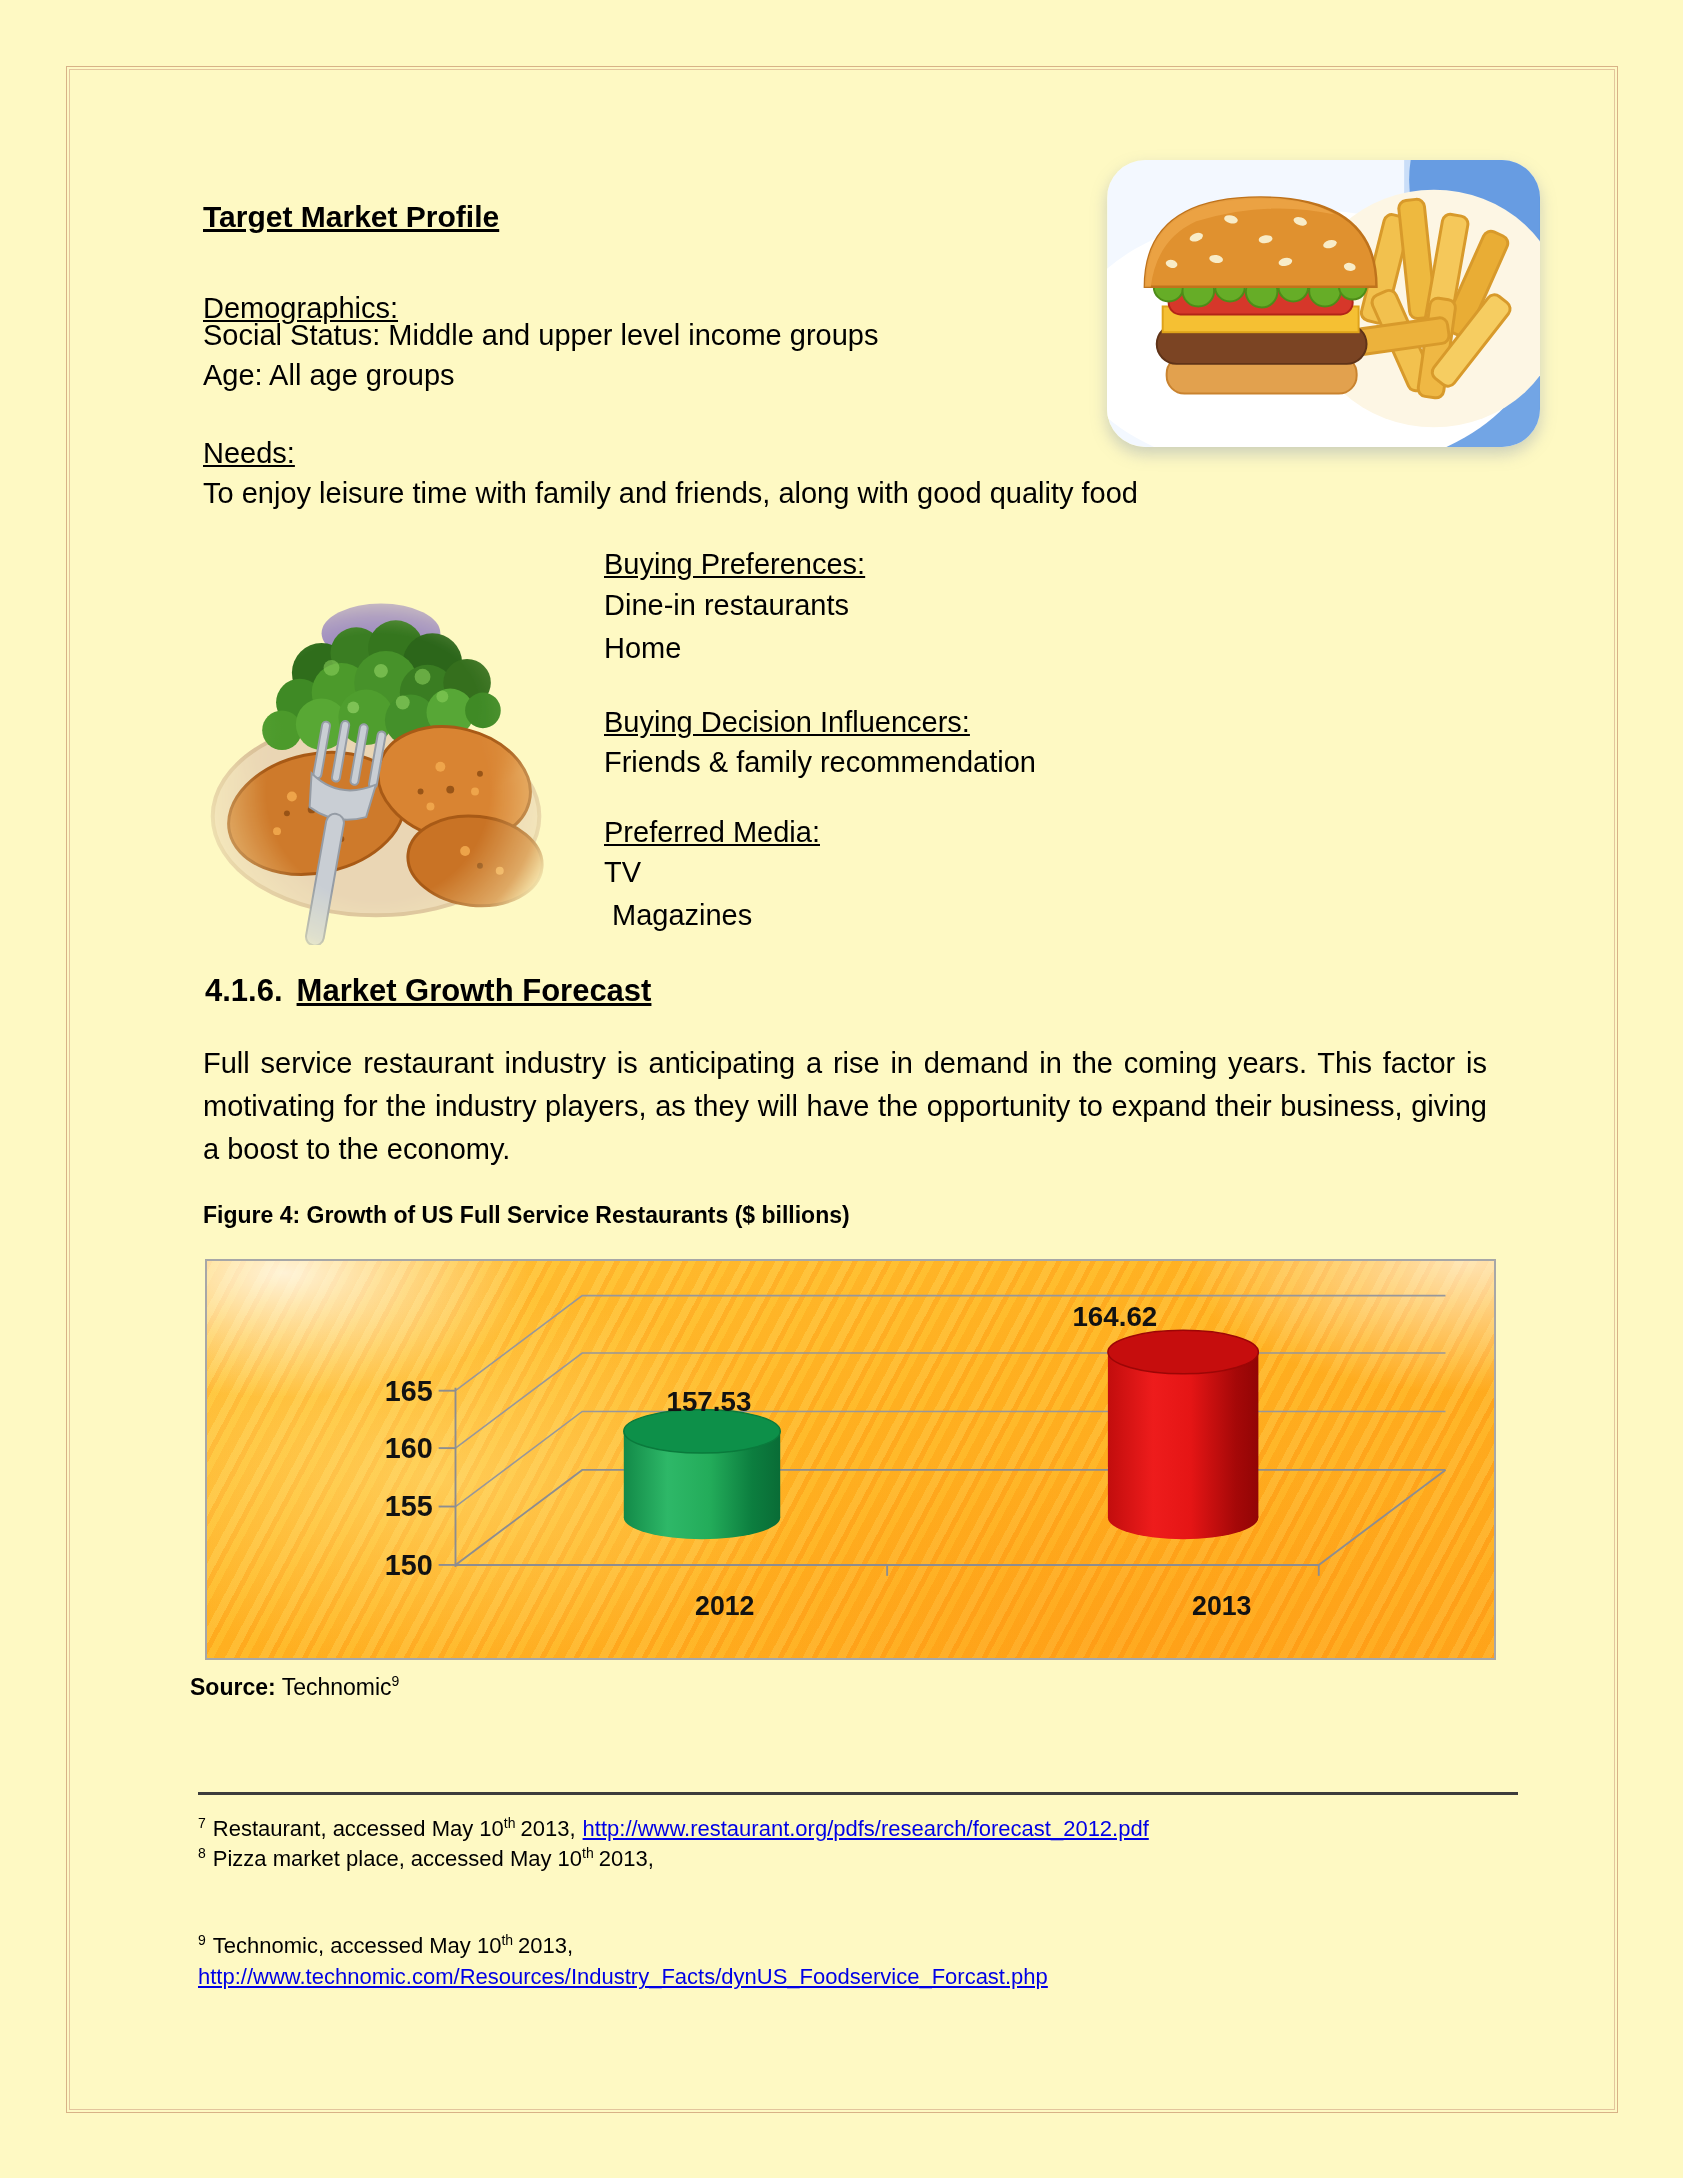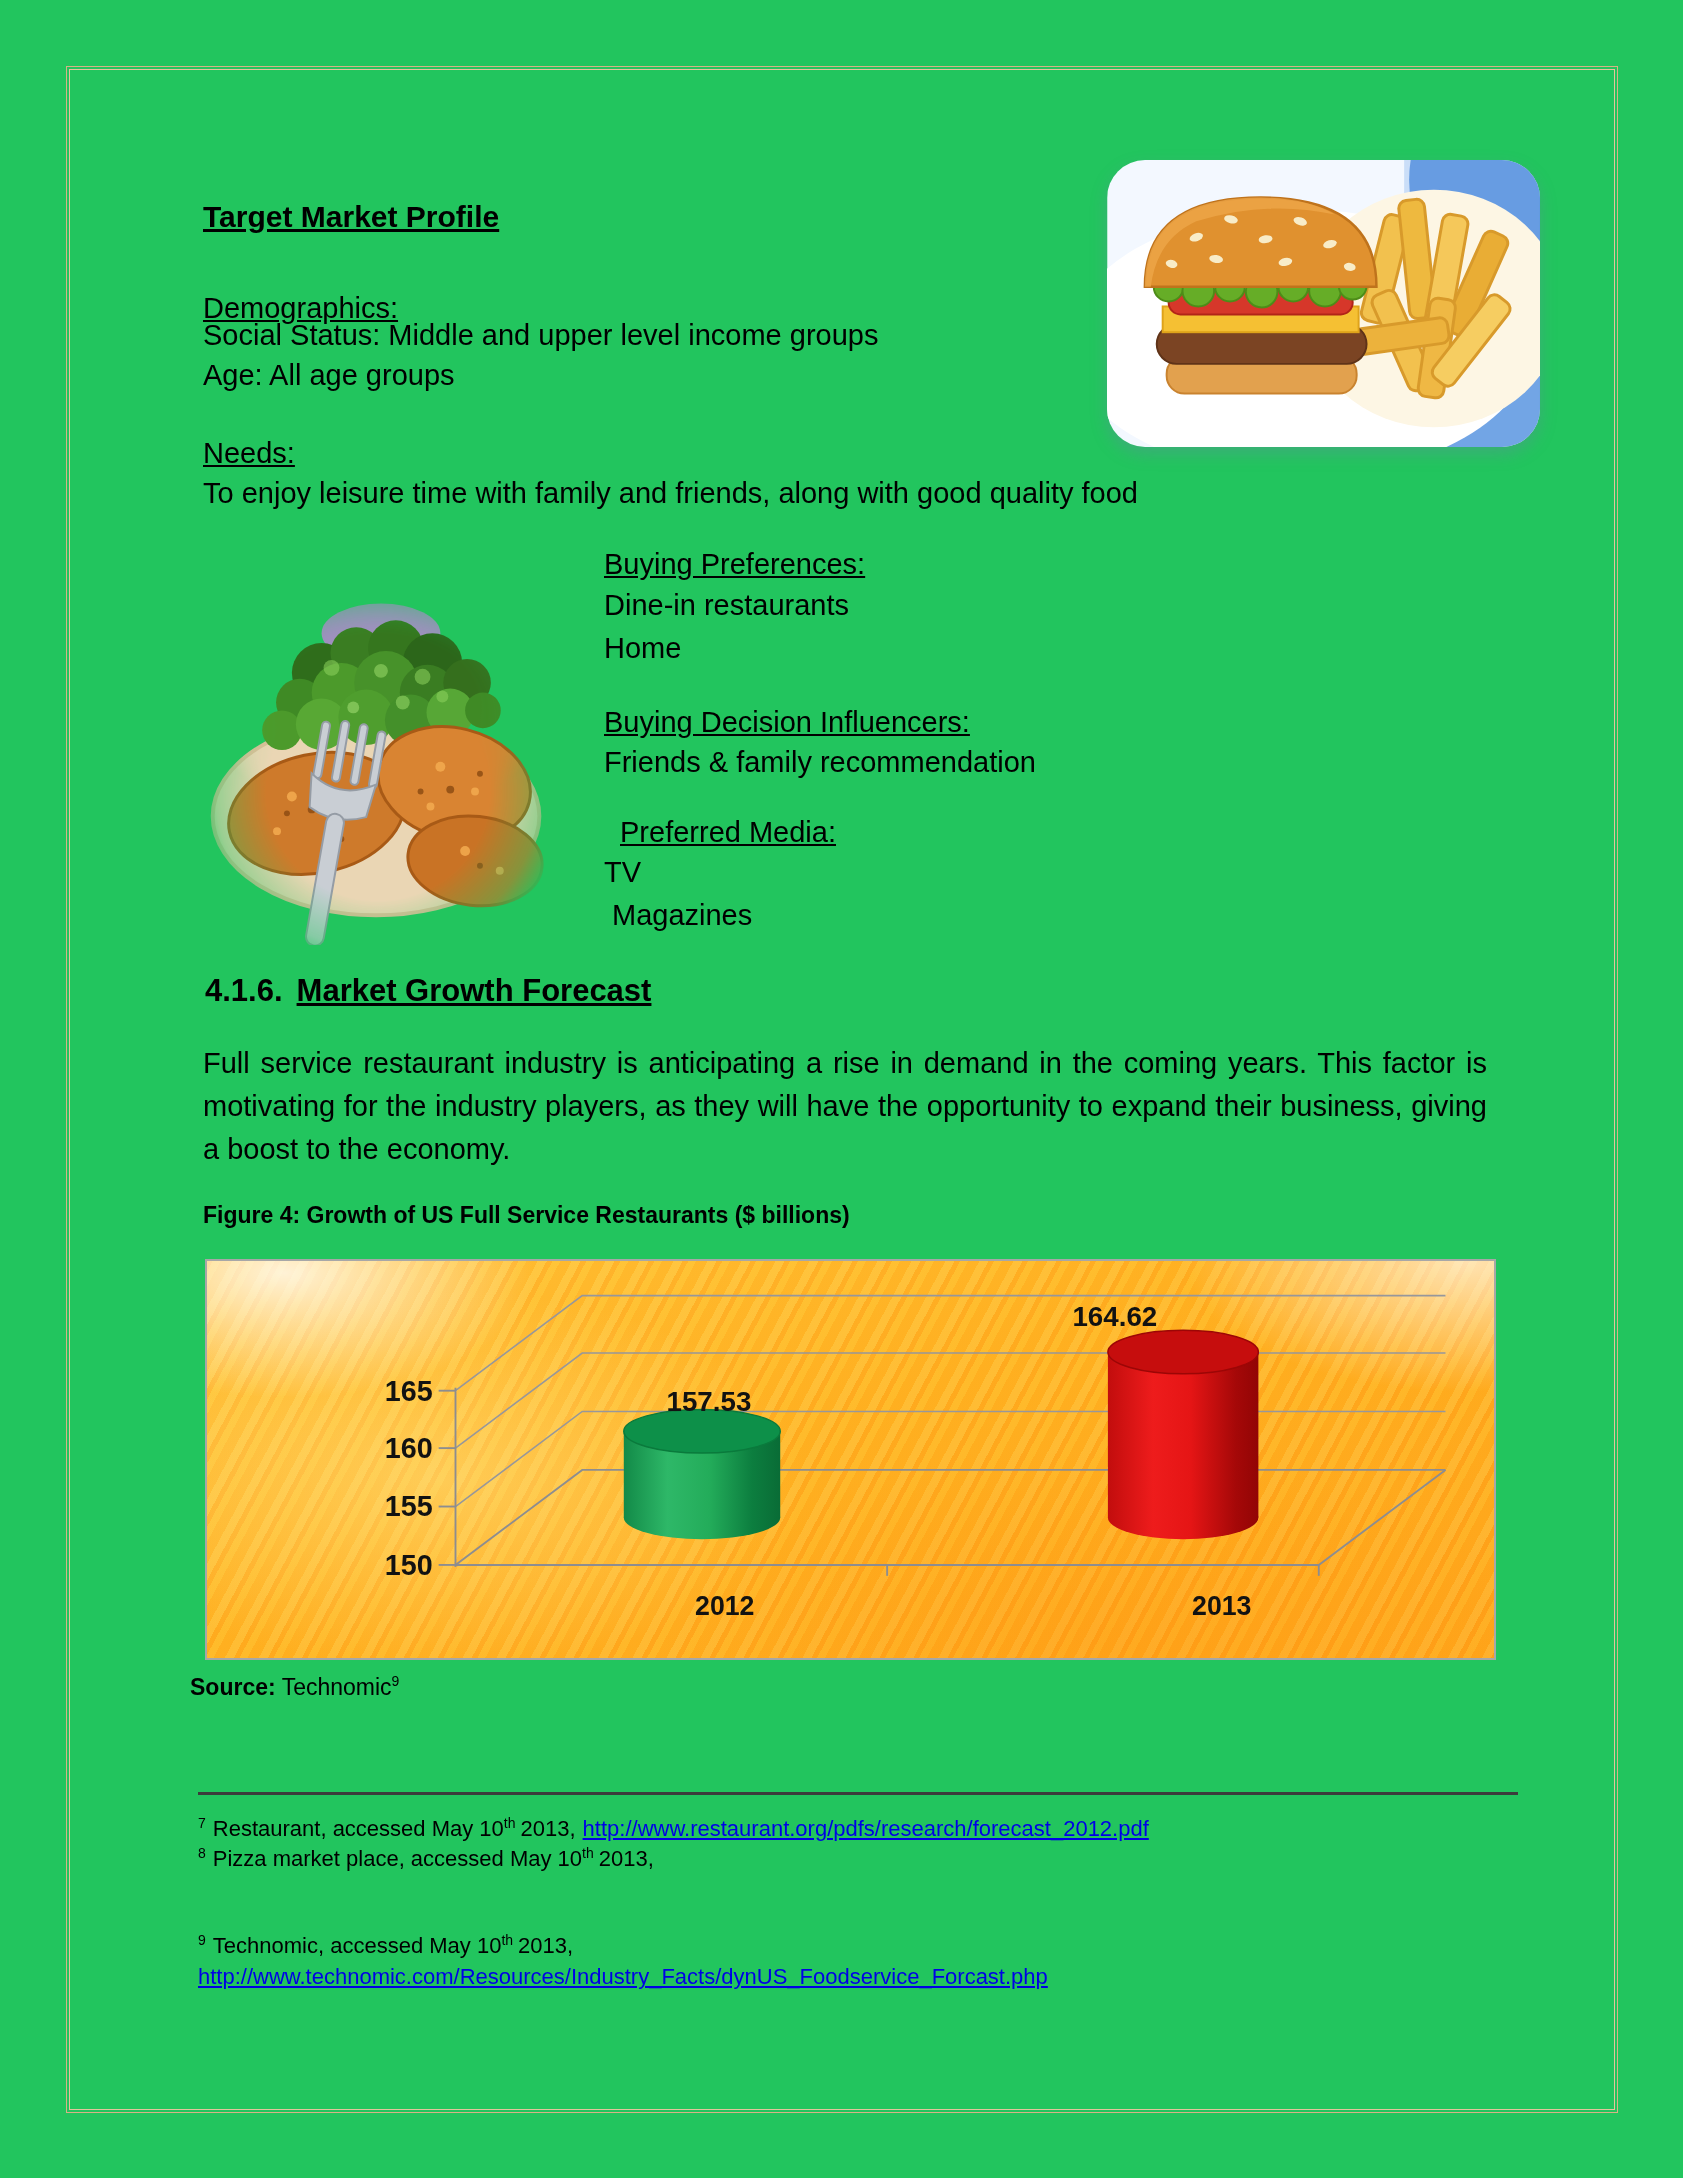--- a/index.html
+++ b/index.html
@@ -1,16 +1,16 @@
 <!DOCTYPE html>
 <html><head>
 <meta charset="utf-8">
 <style>
   html,body{margin:0;padding:0;background:#fff;}
-  .page{position:relative;width:1683px;height:2178px;background:#22c55e;overflow:hidden;
+  .page{position:relative;width:1683px;height:2178px;background:#fef9c3;overflow:hidden;
         font-family:"Liberation Sans","DejaVu Sans",sans-serif;color:#000;}
   .abs{position:absolute;}
   .u{text-decoration:underline;}
   .b{font-weight:bold;}
   .txt{font-size:29px;line-height:1.2;white-space:nowrap;}
   .title{font-size:30px;font-weight:bold;text-decoration:underline;text-decoration-thickness:2.5px;}
   .section-head{font-size:31px;font-weight:bold;white-space:nowrap;}
   .section-head .num{margin-right:14px;}
   .para{font-size:29px;line-height:43px;text-align:justify;margin:0;}
   .caption{font-size:23px;font-weight:bold;white-space:nowrap;}
@@ -194,21 +194,21 @@
     </svg>
   </div>
 
   <div class="abs txt u" style="left:604px;top:547px;">Buying Preferences:</div>
   <div class="abs txt" style="left:604px;top:588px;">Dine-in restaurants</div>
   <div class="abs txt" style="left:604px;top:631px;">Home</div>
 
   <div class="abs txt u" style="left:604px;top:705px;">Buying Decision Influencers:</div>
   <div class="abs txt" style="left:604px;top:745px;">Friends &amp; family recommendation</div>
 
-  <div class="abs txt u" style="left:604px;top:815px;margin-left:16px;">Preferred Media:</div>
+  <div class="abs txt u" style="left:604px;top:815px;">Preferred Media:</div>
   <div class="abs txt" style="left:604px;top:855px;">TV</div>
   <div class="abs txt" style="left:612px;top:898px;">Magazines</div>
 
   <div class="abs section-head" style="left:205px;top:973px;">
     <span class="num">4.1.6.</span><span class="u" style="text-decoration-thickness:2.5px;margin-top:38px;">Market Growth Forecast</span>
   </div>
 
   <p class="abs para" style="left:203px;top:1042px;width:1284px;">Full service restaurant industry is anticipating a rise in demand in the coming years. This factor is motivating for the industry players, as they will have the opportunity to expand their business, giving a boost to the economy.</p>
 
   <div class="abs caption" style="left:203px;top:1202px;">Figure 4: Growth of US Full Service Restaurants ($ billions)</div>

